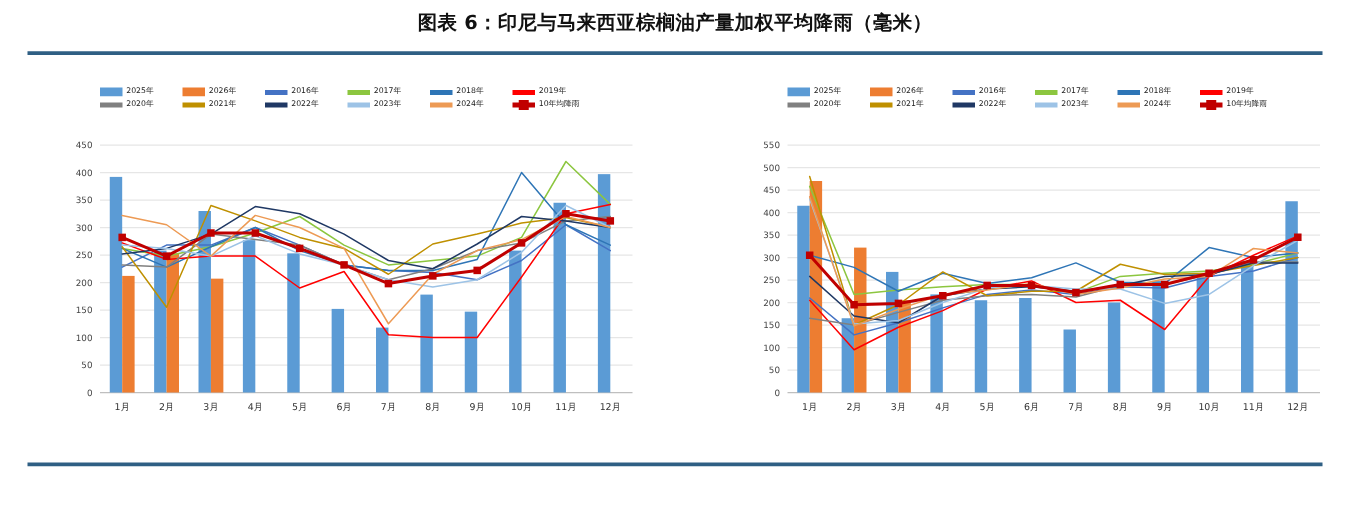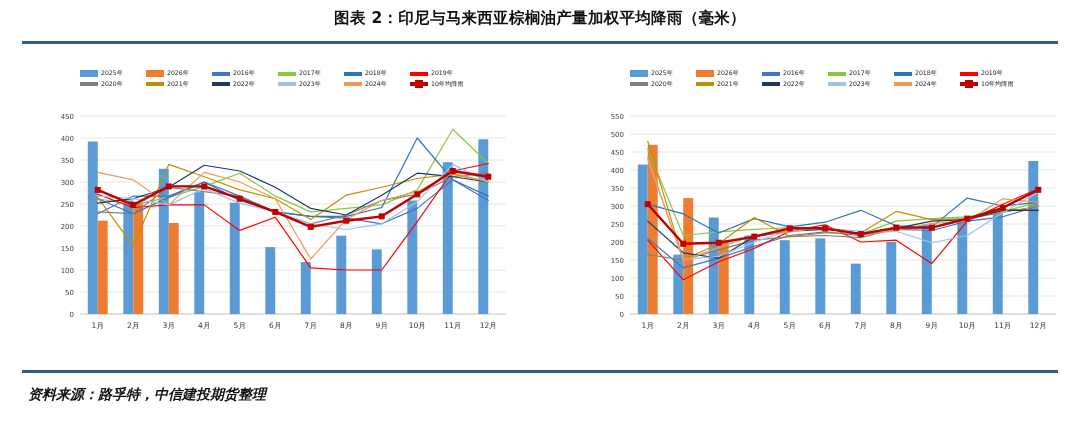--- a/index.html
+++ b/index.html
@@ -134,21 +134,21 @@
     fill: #333;
     font-family: "DejaVu Sans", "Liberation Sans", sans-serif;
   }
 </style>
 </head>
 <body>
 
 <div class="page">
 
   <div class="title-wrap">
-    <span class="title-text">图表 2：印尼与马来西亚棕榈油产量加权平均降雨（毫米）</span>
+    <span class="title-text">图表 6：印尼与马来西亚棕榈油产量加权平均降雨（毫米）</span>
   </div>
   <div class="rule-top"></div>
 
   <div class="chart-panel" id="panel-left">
     <div class="legend">
         <div class="legend-item">
           <span class="legend-swatch bar" style="background: rgb(91, 155, 213);"></span>
           <span class="legend-label">2025年</span>
         </div>
         <div class="legend-item">
@@ -395,17 +395,14 @@
           <text x="312.25" y="218" text-anchor="middle" class="cat-label">8月</text>
           <text x="347.75" y="218" text-anchor="middle" class="cat-label">9月</text>
           <text x="383.25" y="218" text-anchor="middle" class="cat-label">10月</text>
           <text x="418.75" y="218" text-anchor="middle" class="cat-label">11月</text>
           <text x="454.25" y="218" text-anchor="middle" class="cat-label">12月</text>
         </svg>
       </div>
   </div>
 
   <div class="rule-bottom"></div>
-  <div class="source-wrap">
-    <span class="source-text">资料来源：路孚特，中信建投期货整理</span>
-  </div>
 
 </div>
 
 </body></html>

